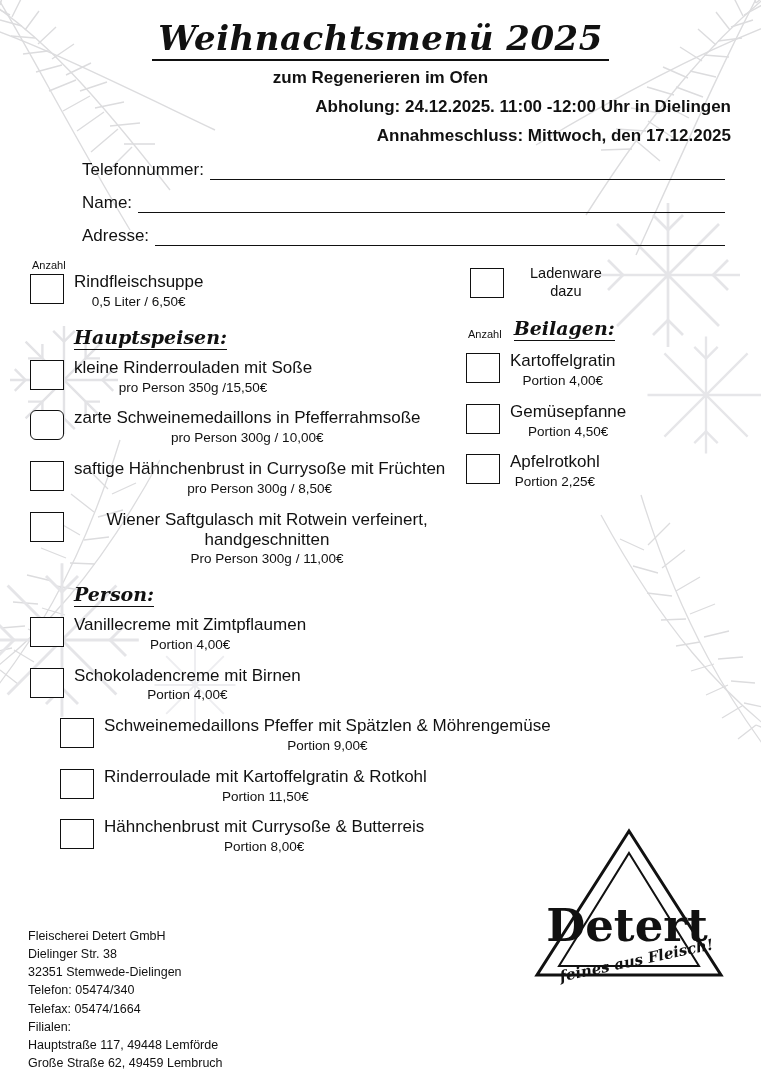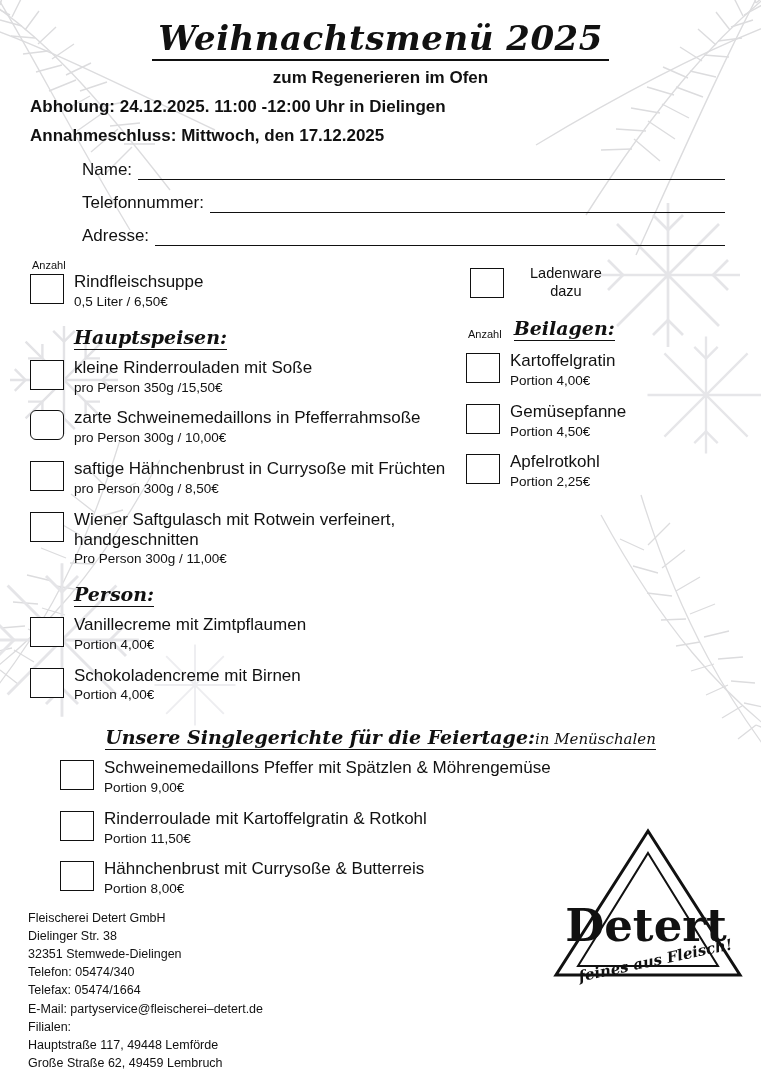--- a/index.html
+++ b/index.html
@@ -47,21 +47,21 @@
     line-height: 1.1;
   }
   .title-wrap { text-align: center; }
   .subtitle {
     text-align: center;
     font-weight: bold;
     font-size: 17px;
     margin-top: 7px;
   }
   .line-bold {
-    text-align: left;
+    text-align: right;
     font-weight: bold;
     font-size: 17px;
     margin-top: 9px;
   }
 
   
   .fields { margin-top: 14px; padding-left: 52px; }
   .field-row {
     display: flex;
     align-items: flex-end;
@@ -93,21 +93,21 @@
   .cb {
     width: 34px;
     height: 30px;
     min-width: 34px;
     border: 1.6px solid #111;
     background: #fff;
     margin-right: 10px;
     margin-top: 2px;
   }
   .cb.round { border-radius: 6px; }
-  .item-text { line-height: 1.17; }
+  .item-text { line-height: 1.17; text-align: center; }
   .item-name { font-size: 17px; }
   .item-sub { font-size: 13.5px; margin-top: 12px; }
 
   .anzahl {
     font-size: 11px;
     margin-left: 2px;
     margin-bottom: 1px;
   }
 
   .section-head {
@@ -155,21 +155,21 @@
     font-size: 15px;
     border-bottom: 1.6px solid #111;
     padding-bottom: 1px;
   }
 
   .singles { padding-left: 30px; position: relative; z-index: 3; }
 
   
   .logo {
     position: absolute;
-    right: 13px;
+    right: 32px;
     bottom: 92px;
     width: 200px;
     height: 165px;
     z-index: 4;
   }
   .logo svg { display: block; }
 
   
   .footer {
     position: absolute;
@@ -274,25 +274,25 @@
 
   <div class="title-wrap">
     <div class="title">Weihnachtsmenü 2025</div>
   </div>
   <div class="subtitle">zum Regenerieren im Ofen</div>
   <div class="line-bold">Abholung: 24.12.2025. 11:00 -12:00 Uhr in Dielingen</div>
   <div class="line-bold">Annahmeschluss: Mittwoch, den 17.12.2025</div>
 
   <div class="fields">
     <div class="field-row">
+      <span class="field-label">Telefonnummer:</span>
+      <span class="field-line"></span>
+    </div>
+    <div class="field-row">
       <span class="field-label">Name:</span>
-      <span class="field-line"></span>
-    </div>
-    <div class="field-row">
-      <span class="field-label">Telefonnummer:</span>
       <span class="field-line"></span>
     </div>
     <div class="field-row">
       <span class="field-label">Adresse:</span>
       <span class="field-line"></span>
     </div>
   </div>
 
   <div class="body-cols">
 
@@ -393,23 +393,20 @@
           <span class="cb"></span>
           <span class="item-text">
             <span class="item-name">Apfelrotkohl</span><br>
             <span class="item-sub">Portion 2,25€</span>
           </span>
         </div>
       </div>
     </div>
   </div>
 
-  <div class="singles-head">
-    <span class="main">Unsere Singlegerichte für die Feiertage:</span><span class="sub">in Menüschalen</span>
-  </div>
 
   <div class="singles">
     <div class="item">
       <span class="cb"></span>
       <span class="item-text">
         <span class="item-name">Schweinemedaillons Pfeffer mit Spätzlen &amp; Möhrengemüse</span><br>
         <span class="item-sub">Portion 9,00€</span>
       </span>
     </div>
     <div class="item">
@@ -441,21 +438,20 @@
 
   <div class="footer">
     <div class="c1">
       <div>Fleischerei Detert GmbH</div>
       <div>Dielinger Str. 38</div>
       <div>32351 Stemwede-Dielingen</div>
     </div>
     <div class="c2">
       <div>Telefon: 05474/340</div>
       <div>Telefax: 05474/1664</div>
-      <div>E-Mail: partyservice@fleischerei–detert.de</div>
     </div>
     <div class="c3">
       <div>Filialen:</div>
       <div>Hauptstraße 117, 49448 Lemförde</div>
       <div>Große Straße 62, 49459 Lembruch</div>
     </div>
   </div>
 
 </div>
 

